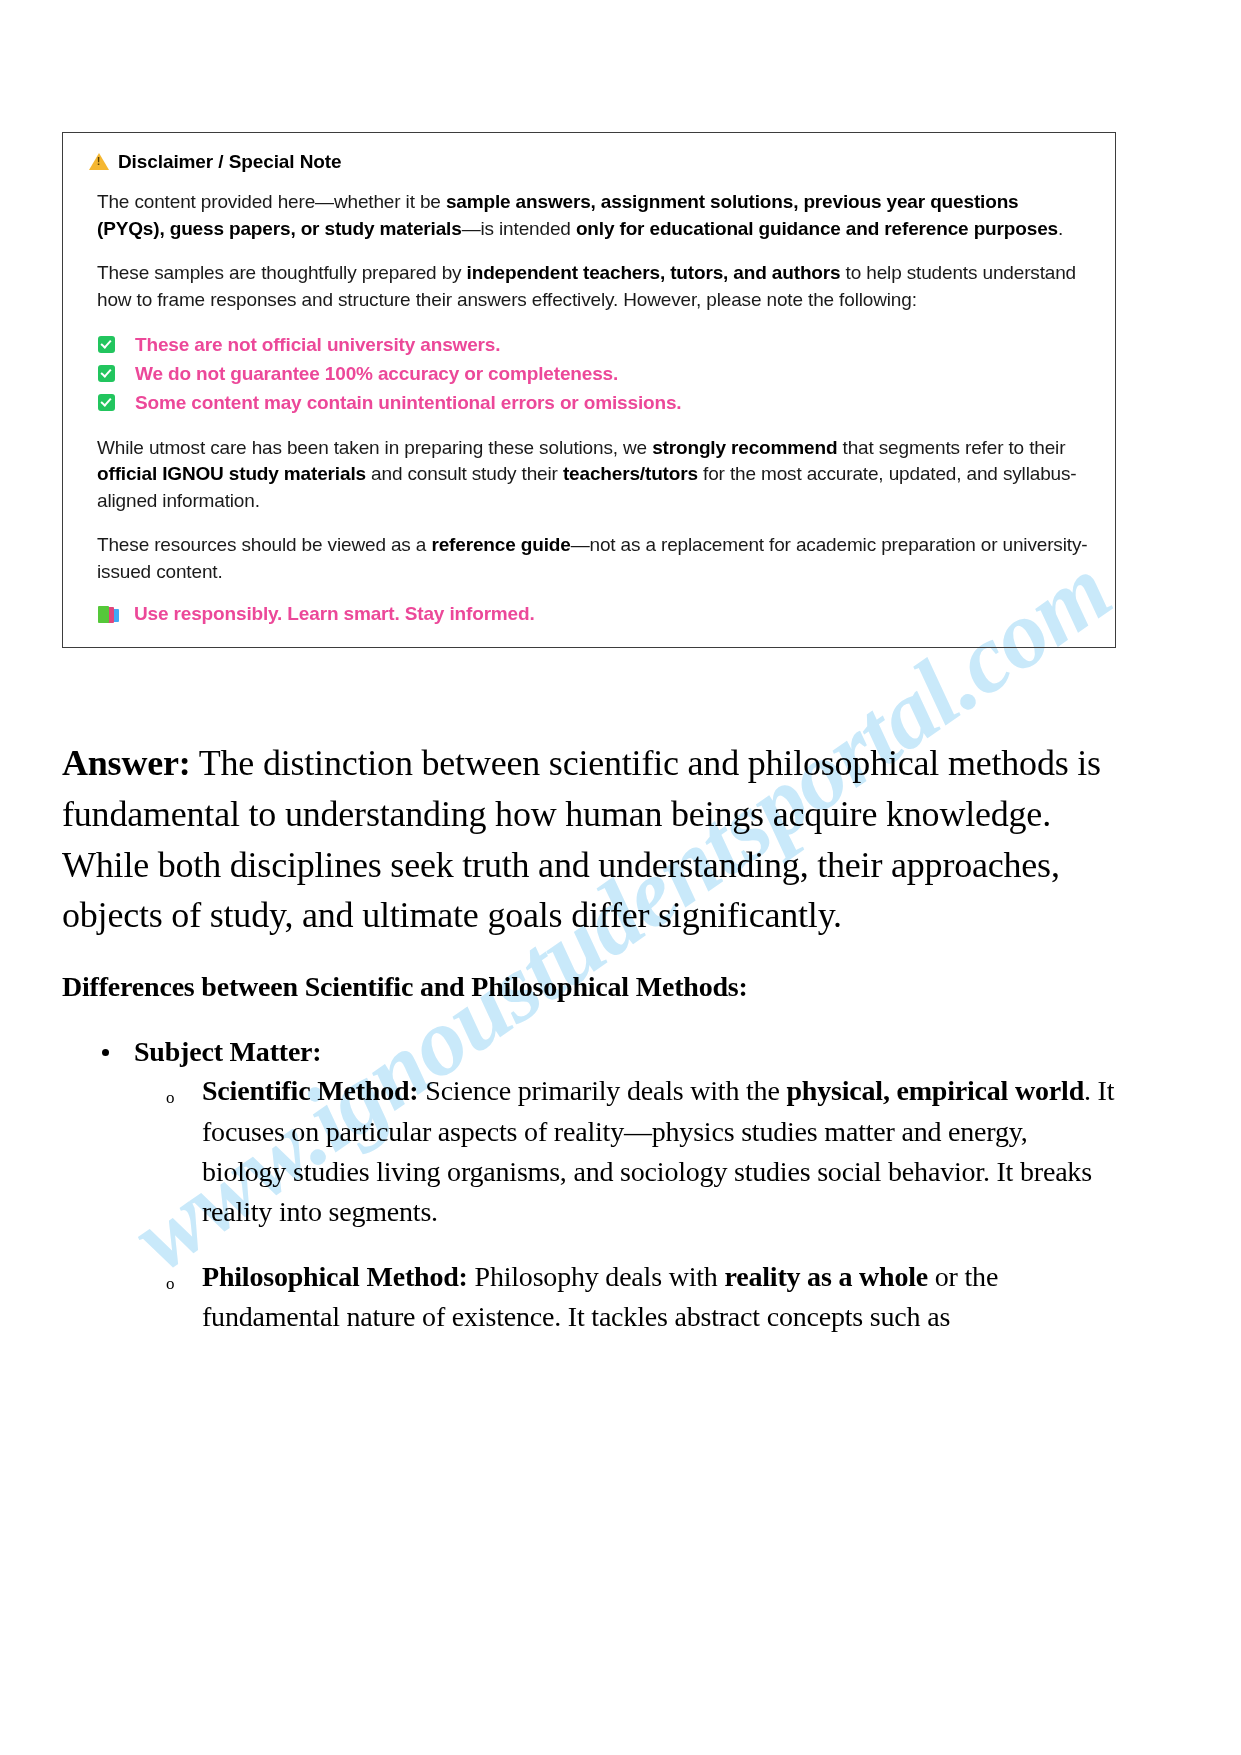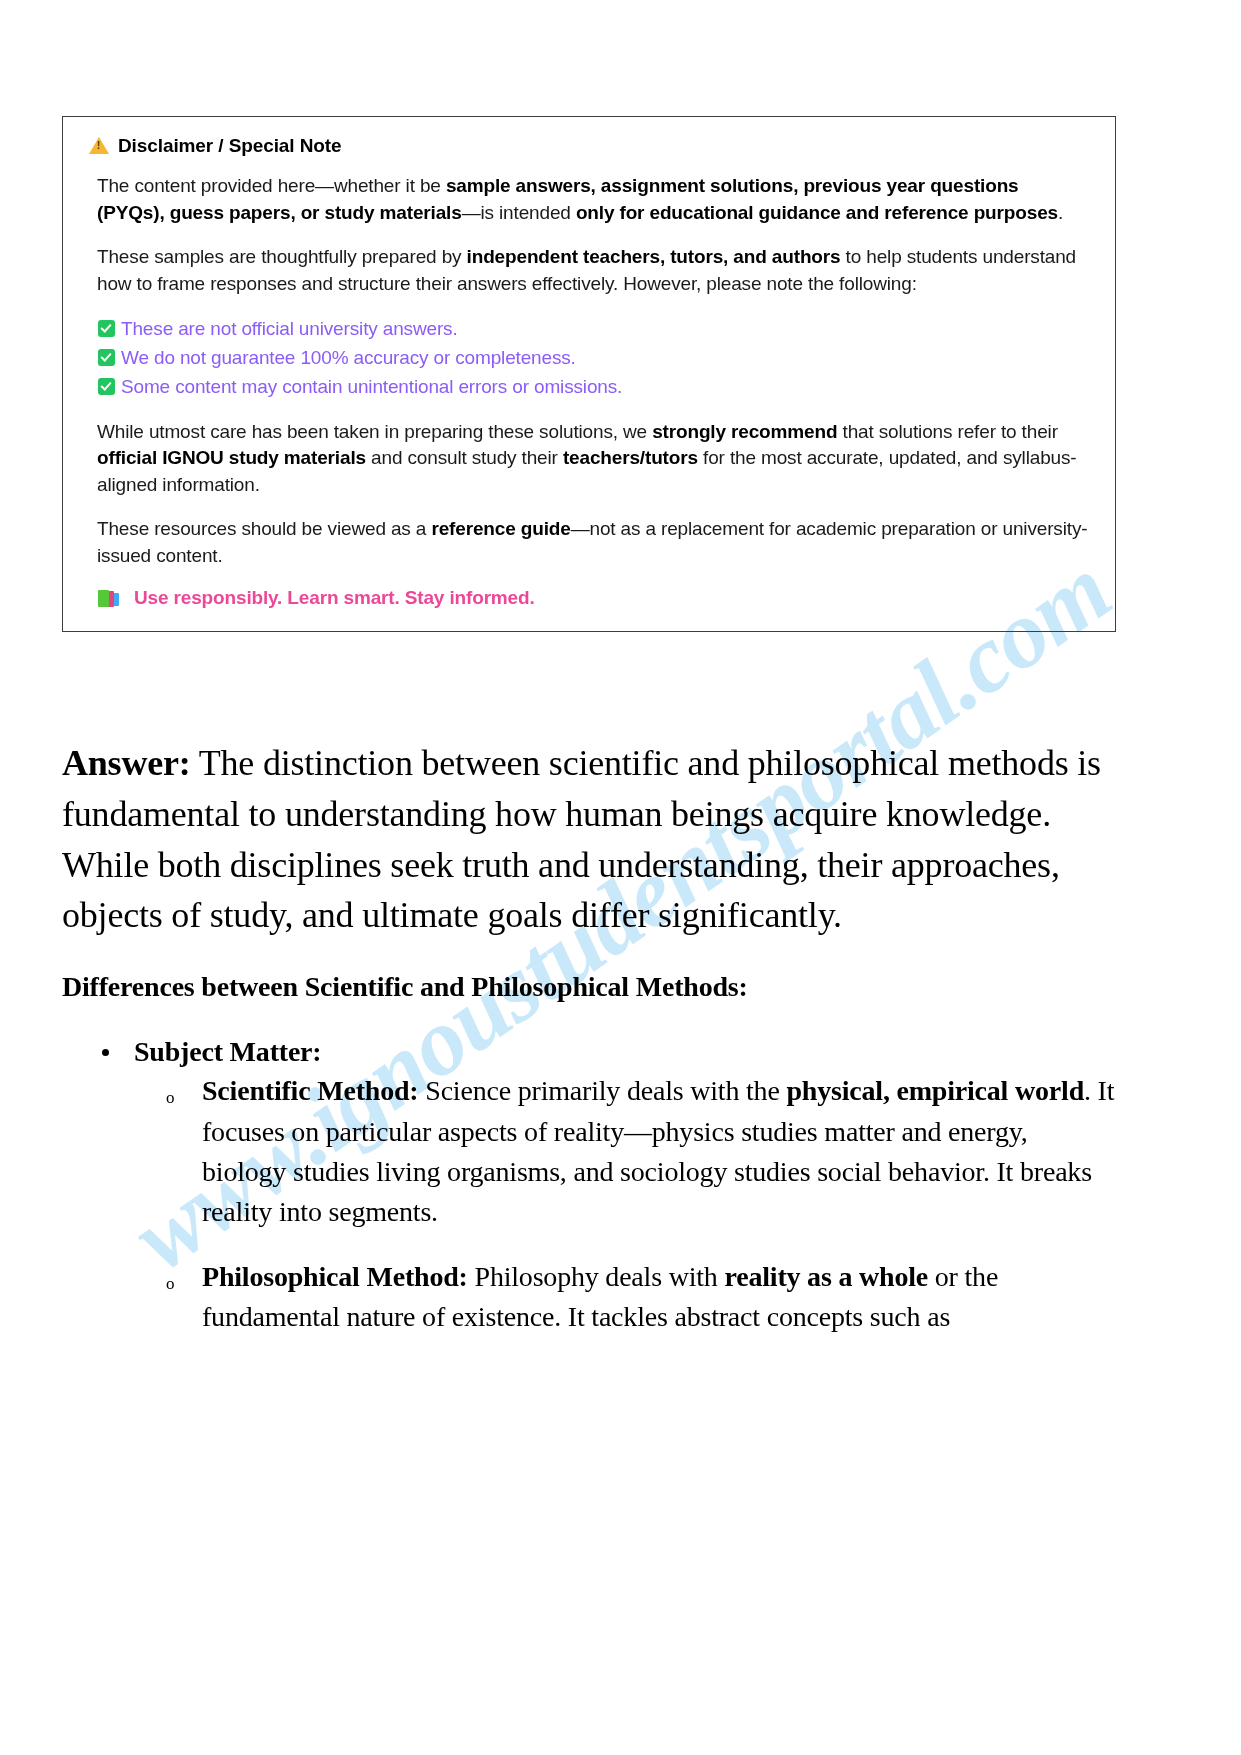--- a/index.html
+++ b/index.html
@@ -36,21 +36,21 @@
 
   .content {
     position: relative;
     z-index: 2;
   }
 
   
   .disclaimer-box {
     position: absolute;
     left: 62px;
-    top: 116px;
+    top: 132px;
     width: 1054px;
     box-sizing: border-box;
     border: 1px solid #3d3d3d;
     background: transparent;
     padding: 18px 26px 22px 26px;
     font-family: "Liberation Sans", sans-serif;
   }
   .disc-title {
     font-size: 19px;
     font-weight: 700;
@@ -91,25 +91,25 @@
   .disc-p b { font-weight: 700; color: #000; }
 
   .check-list {
     margin: 0 0 17px 0;
     padding: 0;
     list-style: none;
   }
   .check-list li {
     font-size: 19px;
     line-height: 1.52;
-    font-weight: 400;
-    color: #8b5cf6;
+    font-weight: 700;
+    color: #ec4899;
     display: flex;
     align-items: flex-start;
-    gap: 6px;
+    gap: 20px;
     letter-spacing: -0.15px;
     margin-left: 9px;
   }
   .check-box {
     flex: 0 0 auto;
     width: 17px;
     height: 17px;
     margin-top: 5px;
     background: #22c55e;
     border-radius: 3px;
@@ -263,21 +263,21 @@
         <li>
           <span class="check-box"></span>
           <span>We do not guarantee 100% accuracy or completeness.</span>
         </li>
         <li>
           <span class="check-box"></span>
           <span>Some content may contain unintentional errors or omissions.</span>
         </li>
       </ul>
 
-      <p class="disc-p"><span>While utmost care has been taken in preparing these solutions, we </span><b>strongly recommend</b><span> that solutions refer to their </span><b>official IGNOU study materials</b><span> and consult study their </span><b>teachers/tutors</b><span> for the most accurate, updated, and syllabus-aligned information.</span></p>
+      <p class="disc-p"><span>While utmost care has been taken in preparing these solutions, we </span><b>strongly recommend</b><span> that segments refer to their </span><b>official IGNOU study materials</b><span> and consult study their </span><b>teachers/tutors</b><span> for the most accurate, updated, and syllabus-aligned information.</span></p>
 
       <p class="disc-p"><span>These resources should be viewed as a </span><b>reference guide</b><span>—not as a replacement for academic preparation or university-issued content.</span></p>
 
       <p class="books-line">
         <span class="books-icon">
           <i class="bk-blue"></i>
             <i class="bk-pink"></i>
             <i class="bk-green"></i>
         </span>
         <span>Use responsibly. Learn smart. Stay informed.</span>

